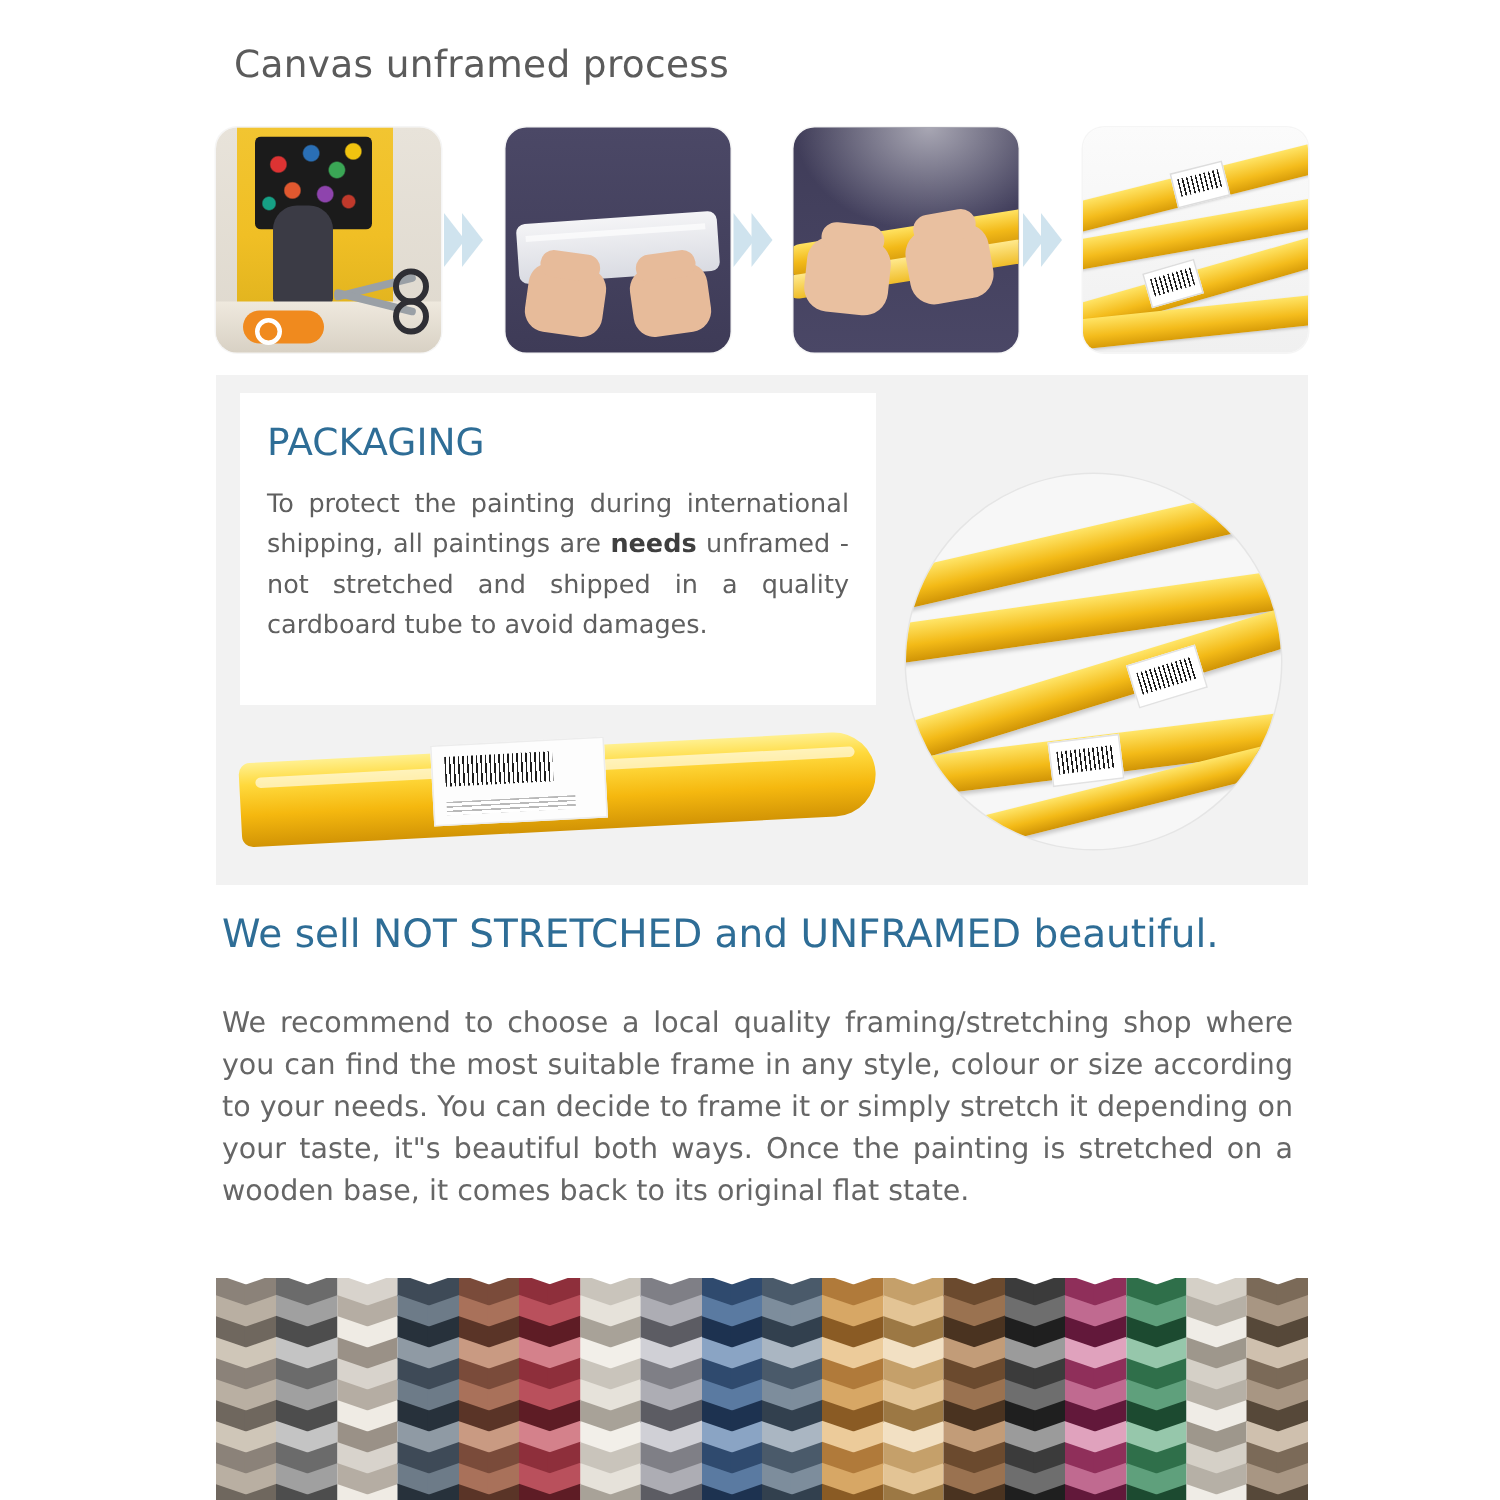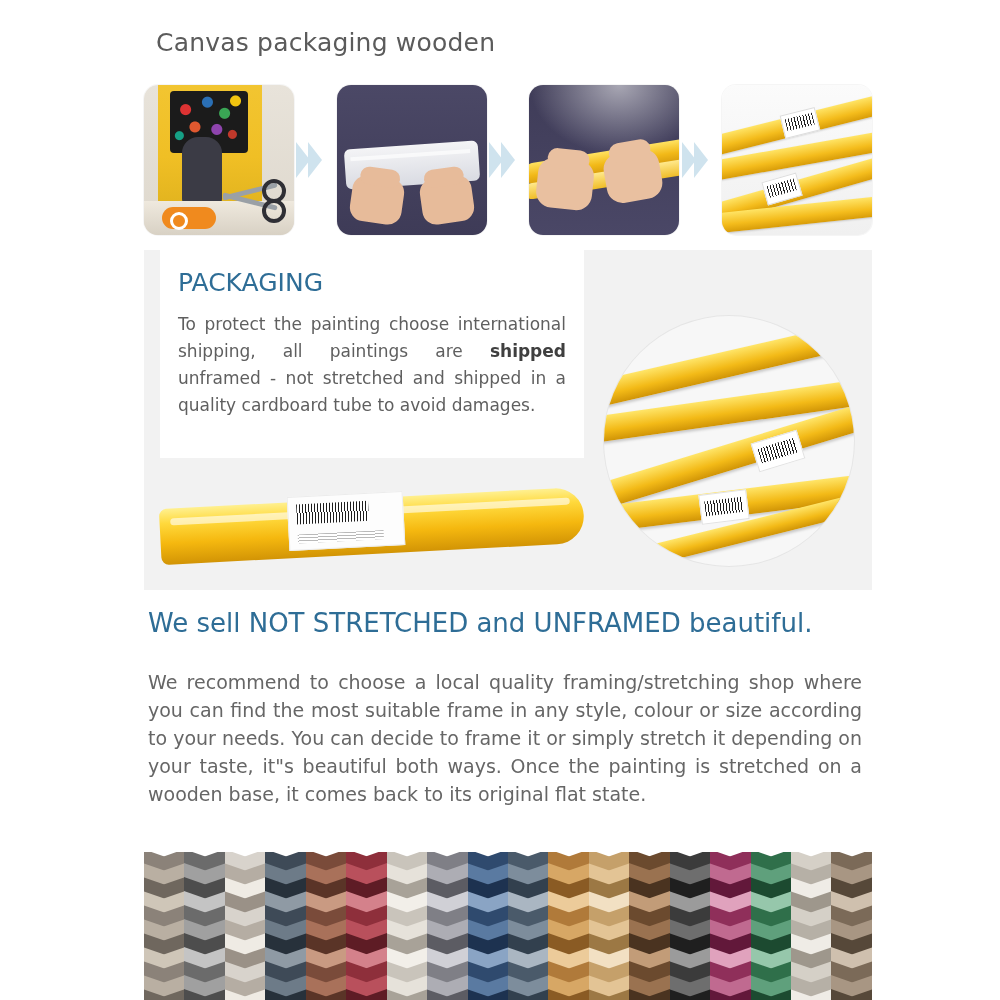--- a/index.html
+++ b/index.html
@@ -194,21 +194,21 @@
     position: absolute;
     left: 144px;
     top: 250px;
     width: 728px;
     height: 340px;
     background: #f2f2f2;
   }
   .pack-card {
     position: absolute;
     left: 16px;
-    top: 0;
+    top: 12px;
     width: 424px;
     height: 208px;
     background: #ffffff;
     padding: 14px 18px 0 18px;
     box-sizing: border-box;
   }
   .pack-title {
     font-size: 25px;
     color: #2e6d96;
     font-weight: 400;
@@ -334,21 +334,21 @@
   .fcol .chev i {
     position: absolute; top: 0; width: 52%; height: 15px; display: block;
   }
   .fcol .chev i.lft { left: 0; transform: skewY(19deg); }
   .fcol .chev i.rgt { right: 0; transform: skewY(-19deg); }
 </style>
 </head>
 <body>
 
 <div class="process-section">
-  <div class="process-title">Canvas packaging wooden</div>
+  <div class="process-title">Canvas unframed process</div>
 
   <div class="process-strip">
 
     <div class="pstep s1">
       <div class="poster"></div>
       <div class="figure"></div>
       <div class="table"></div>
       <div class="cutter"></div>
       <div class="scissors">
         <span class="blade"></span>
@@ -396,21 +396,21 @@
       <div class="label l2"></div>
     </div>
 
   </div>
 </div>
 
 <div class="pack-section">
 
   <div class="pack-card">
     <div class="pack-title">PACKAGING</div>
-    <div class="pack-text"><span>To protect the painting choose international shipping, all paintings are </span><b>shipped</b><span> unframed - not stretched and shipped in a quality cardboard tube to avoid damages.</span></div>
+    <div class="pack-text"><span>To protect the painting during international shipping, all paintings are </span><b>needs</b><span> unframed - not stretched and shipped in a quality cardboard tube to avoid damages.</span></div>
   </div>
 
   <div class="tube-circle">
     <div class="tt a"></div>
     <div class="tt b"></div>
     <div class="tt c"></div>
     <div class="tt d"></div>
     <div class="tt e"></div>
     <div class="wl w1"></div>
     <div class="wl w2"></div>

